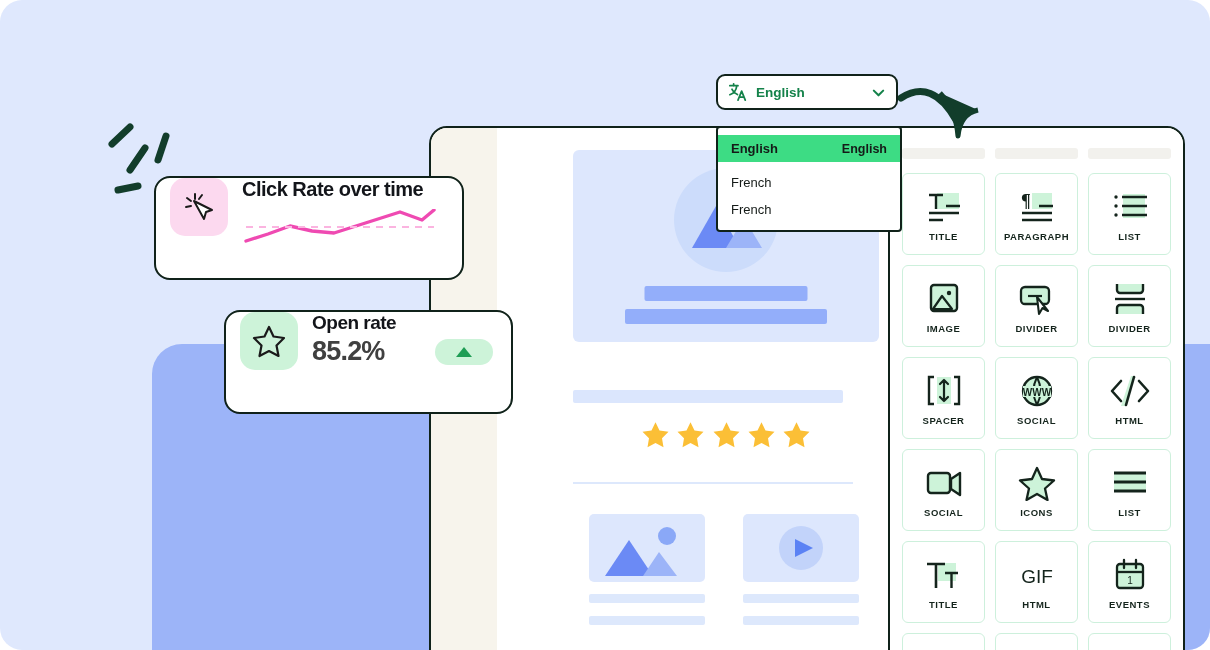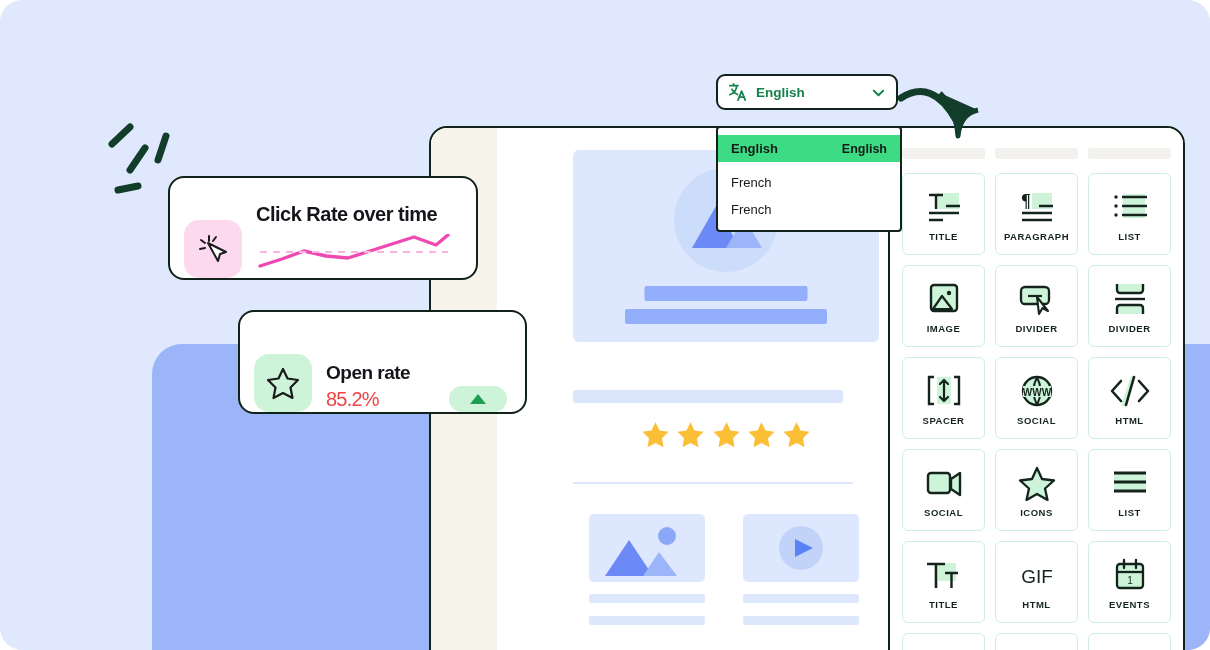--- a/index.html
+++ b/index.html
@@ -52,39 +52,39 @@
   .star-g{width:31px;height:30px;}
   .hline{position:absolute;height:2px;background:#dde8fc;}
   .media-card{
     position:absolute;width:116px;height:68px;background:#dde7fd;border-radius:5px;
   }
   .mini-bar{position:absolute;height:9px;background:#dde8fc;border-radius:2px;}
 
   
   .metric-card{
     position:absolute;background:#ffffff;border:2.5px solid #10221a;
-    border-radius:16px;display:flex;align-items:flex-end;margin-left:14px;
+    border-radius:16px;display:flex;align-items:flex-start;
   }
   .card-click{left:154px;top:176px;width:310px;height:104px;padding:0 14px;box-sizing:border-box;}
   .card-open{left:224px;top:310px;width:289px;height:104px;padding:0 14px;box-sizing:border-box;}
   .icon-tile{
     width:58px;height:58px;border-radius:15px;flex:0 0 58px;
     display:flex;align-items:center;justify-content:center;
   }
   .tile-pink{background:#fcd9ef;}
   .tile-green{background:#cdf3d9;}
   .card-body{flex:1;padding-left:14px;}
   .card-title{
     font-size:20px;font-weight:bold;color:#13151a;letter-spacing:-0.5px;
     white-space:nowrap;
   }
   .card-title.sm{font-size:19px;}
   .spark{margin-top:8px;}
   .metric-row{display:flex;align-items:center;justify-content:space-between;margin-top:2px;}
-  .metric-value{font-size:20px;font-weight:normal;color:#ef4444;letter-spacing:-0.8px;}
+  .metric-value{font-size:27px;font-weight:bold;color:#404040;letter-spacing:-0.8px;}
   .trend-pill{
     width:58px;height:26px;border-radius:14px;background:#cdf3d9;
     display:flex;align-items:center;justify-content:center;margin-right:4px;
   }
 
   
   .lang-select{
     position:absolute;left:716px;top:74px;width:182px;height:36px;
     background:#ffffff;border:2.2px solid #10221a;border-radius:9px;
     display:flex;align-items:center;padding:0 10px;box-sizing:border-box;

